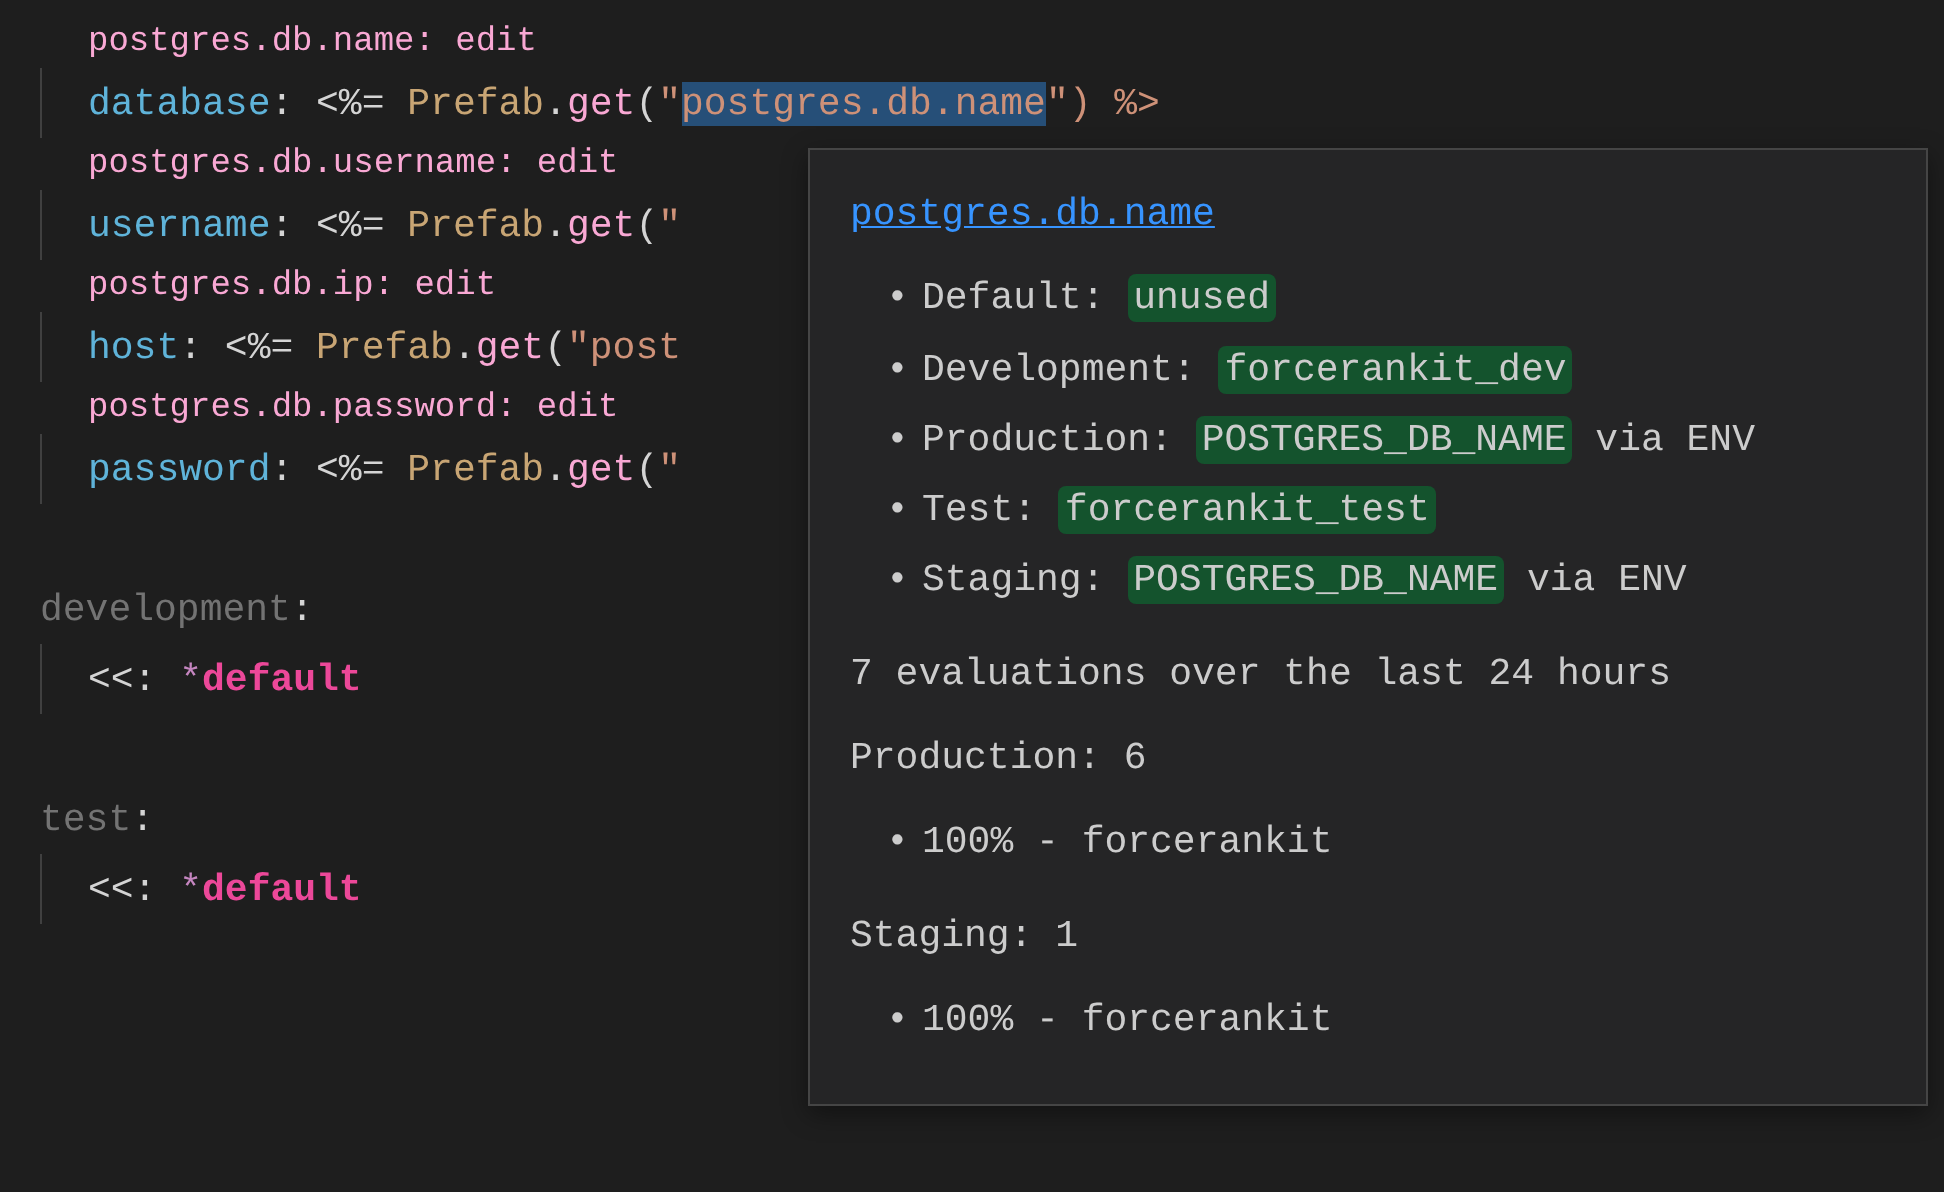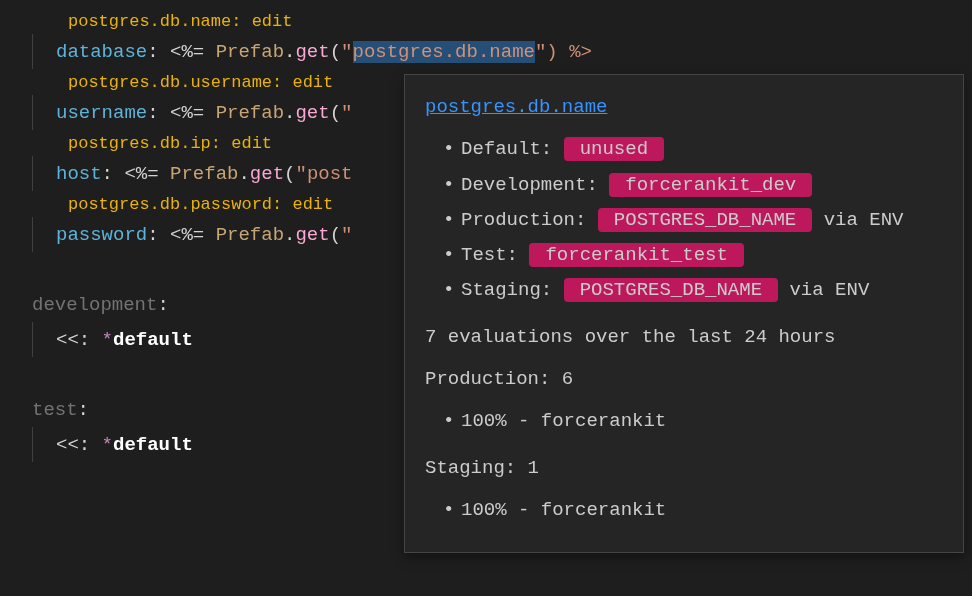--- a/index.html
+++ b/index.html
@@ -17,45 +17,45 @@
       position: relative;
       overflow: hidden;
     }
     .editor {
       padding: 8px 0;
     }
     .line {
       display: flex;
       align-items: center;
       height: 35px;
-      padding-left: 32px;
+      padding-left: 20px;
       white-space: pre;
     }
     .hint-line {
-      color: #eab308;
-      padding-left: 68px;
+      color: #f9a8d4;
+      padding-left: 44px;
       font-size: 17px;
       height: 26px;
     }
     .indent-guide {
       border-left: 1px solid #404040;
       display: inline-block;
       width: 24px;
       height: 100%;
     }
     .key { color: #5fb3d9; }
     .colon { color: #d4d4d4; }
     .tag { color: #d4d4d4; }
     .method { color: #f9a8d4; }
     .class-name { color: #c8a574; }
     .string { color: #ce9178; }
     .punct { color: #d4d4d4; }
     .section { color: #737373; }
     .merge { color: #d4d4d4; }
-    .ref { color: #ffffff; font-weight: 600; }
+    .ref { color: #ec4899; font-weight: 600; }
     .asterisk { color: #c586c0; }
     .blank { height: 35px; }
     .highlight { background: #264f78; }
 
     .tooltip {
       position: absolute;
       top: 74px;
       left: 404px;
       width: 560px;
       background: #252526;
@@ -82,22 +82,22 @@
       color: #cccccc;
       margin: 3px 0;
     }
     .tooltip ul li::before {
       content: "•";
       position: absolute;
       left: 0;
       color: #cccccc;
     }
     .code-val {
-      background: #be185d;
-      padding: 1px 16px;
+      background: #14532d;
+      padding: 1px 3px;
       border-radius: 4px;
       font-family: Menlo, Monaco, 'Courier New', monospace;
     }
     .via { color: #cccccc; margin-top: 24px; }
     .stat-line {
       color: #cccccc;
       margin: 10px 0;
     }
   </style>
 </head>

